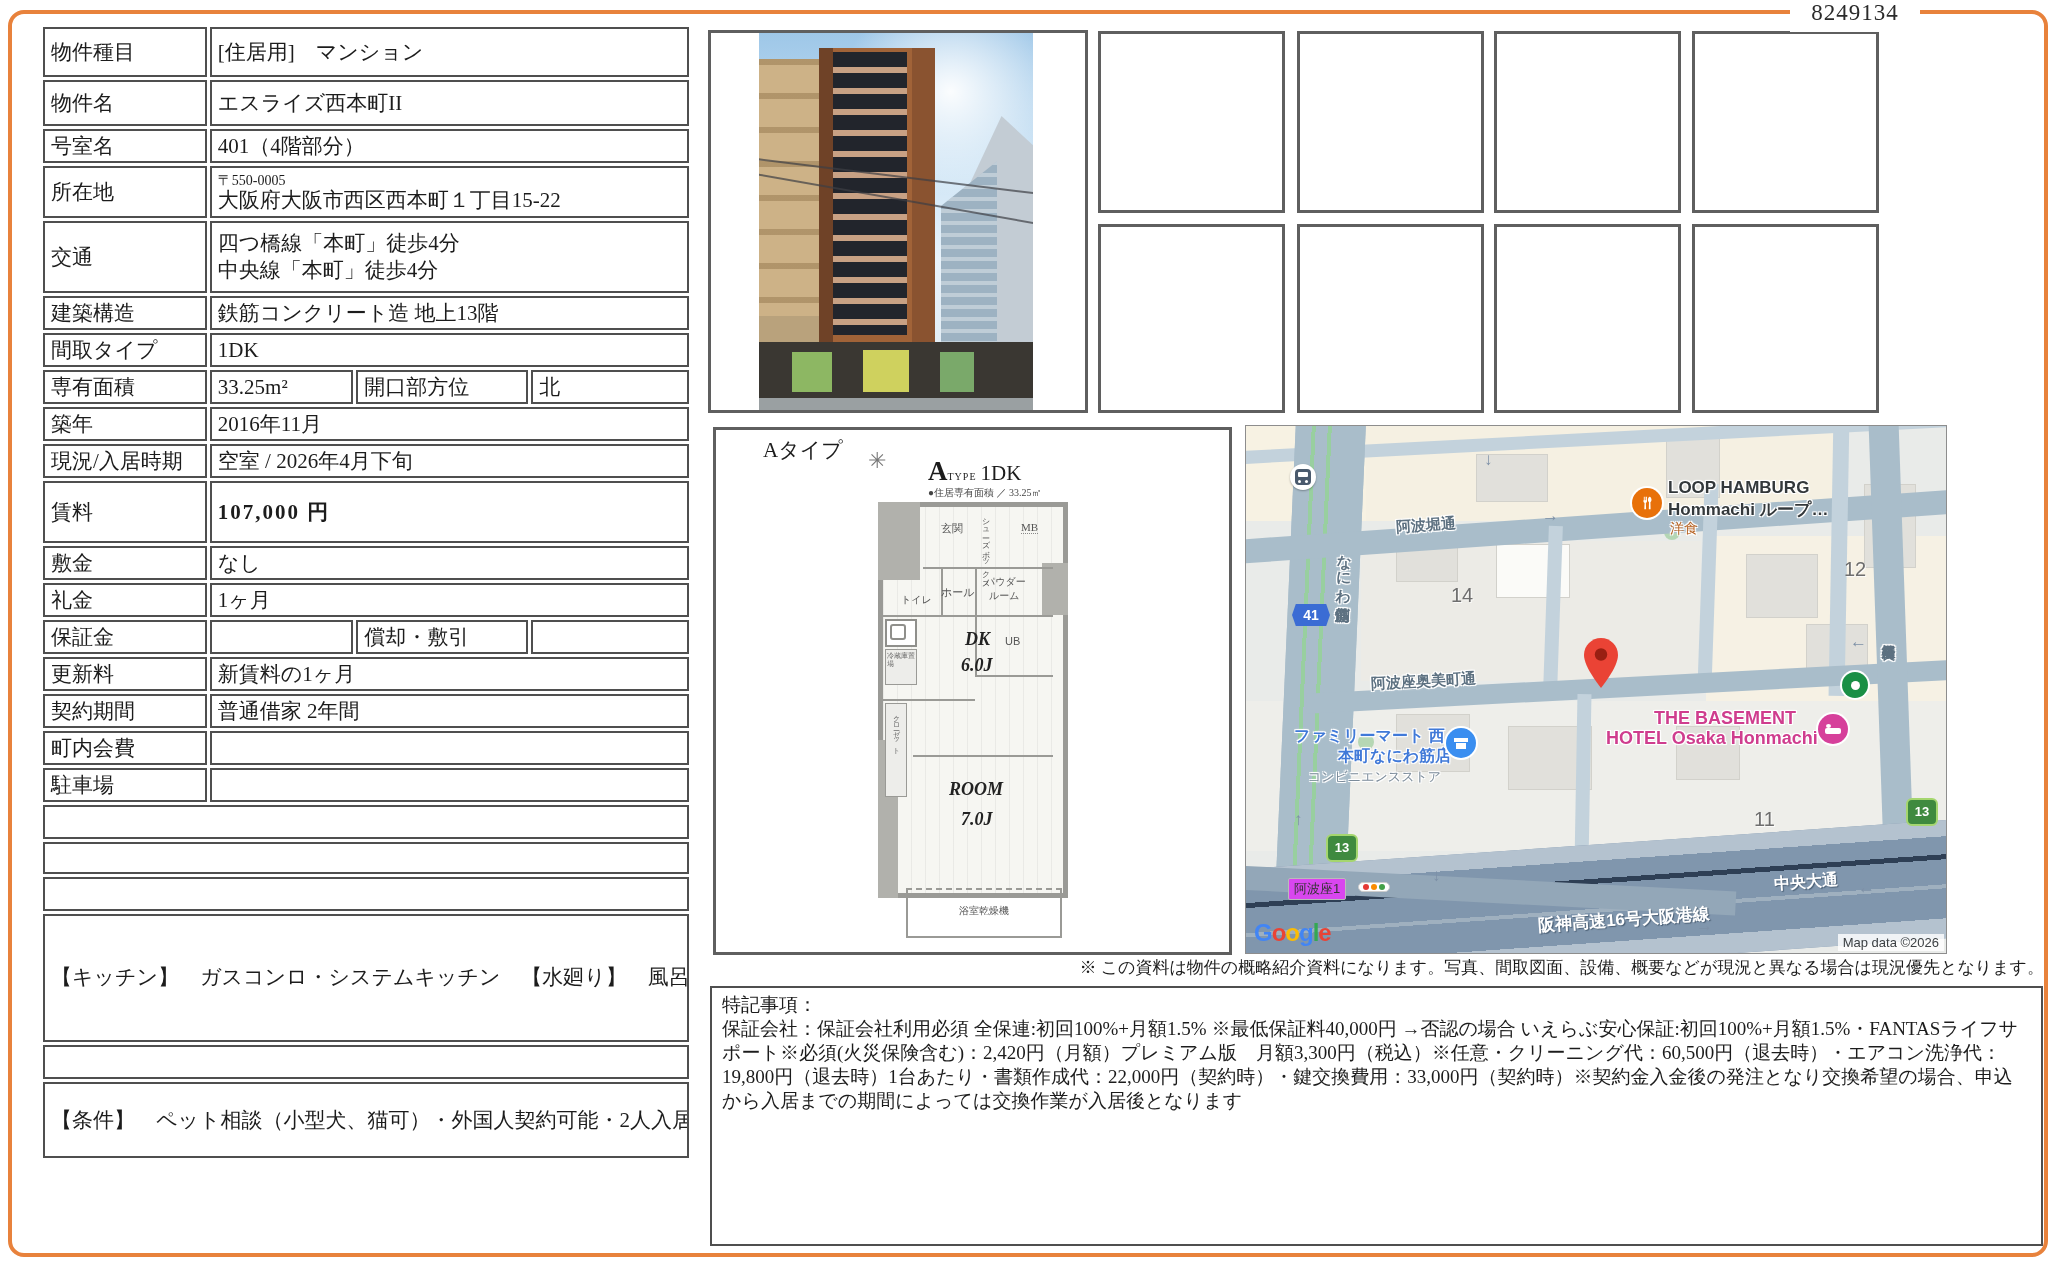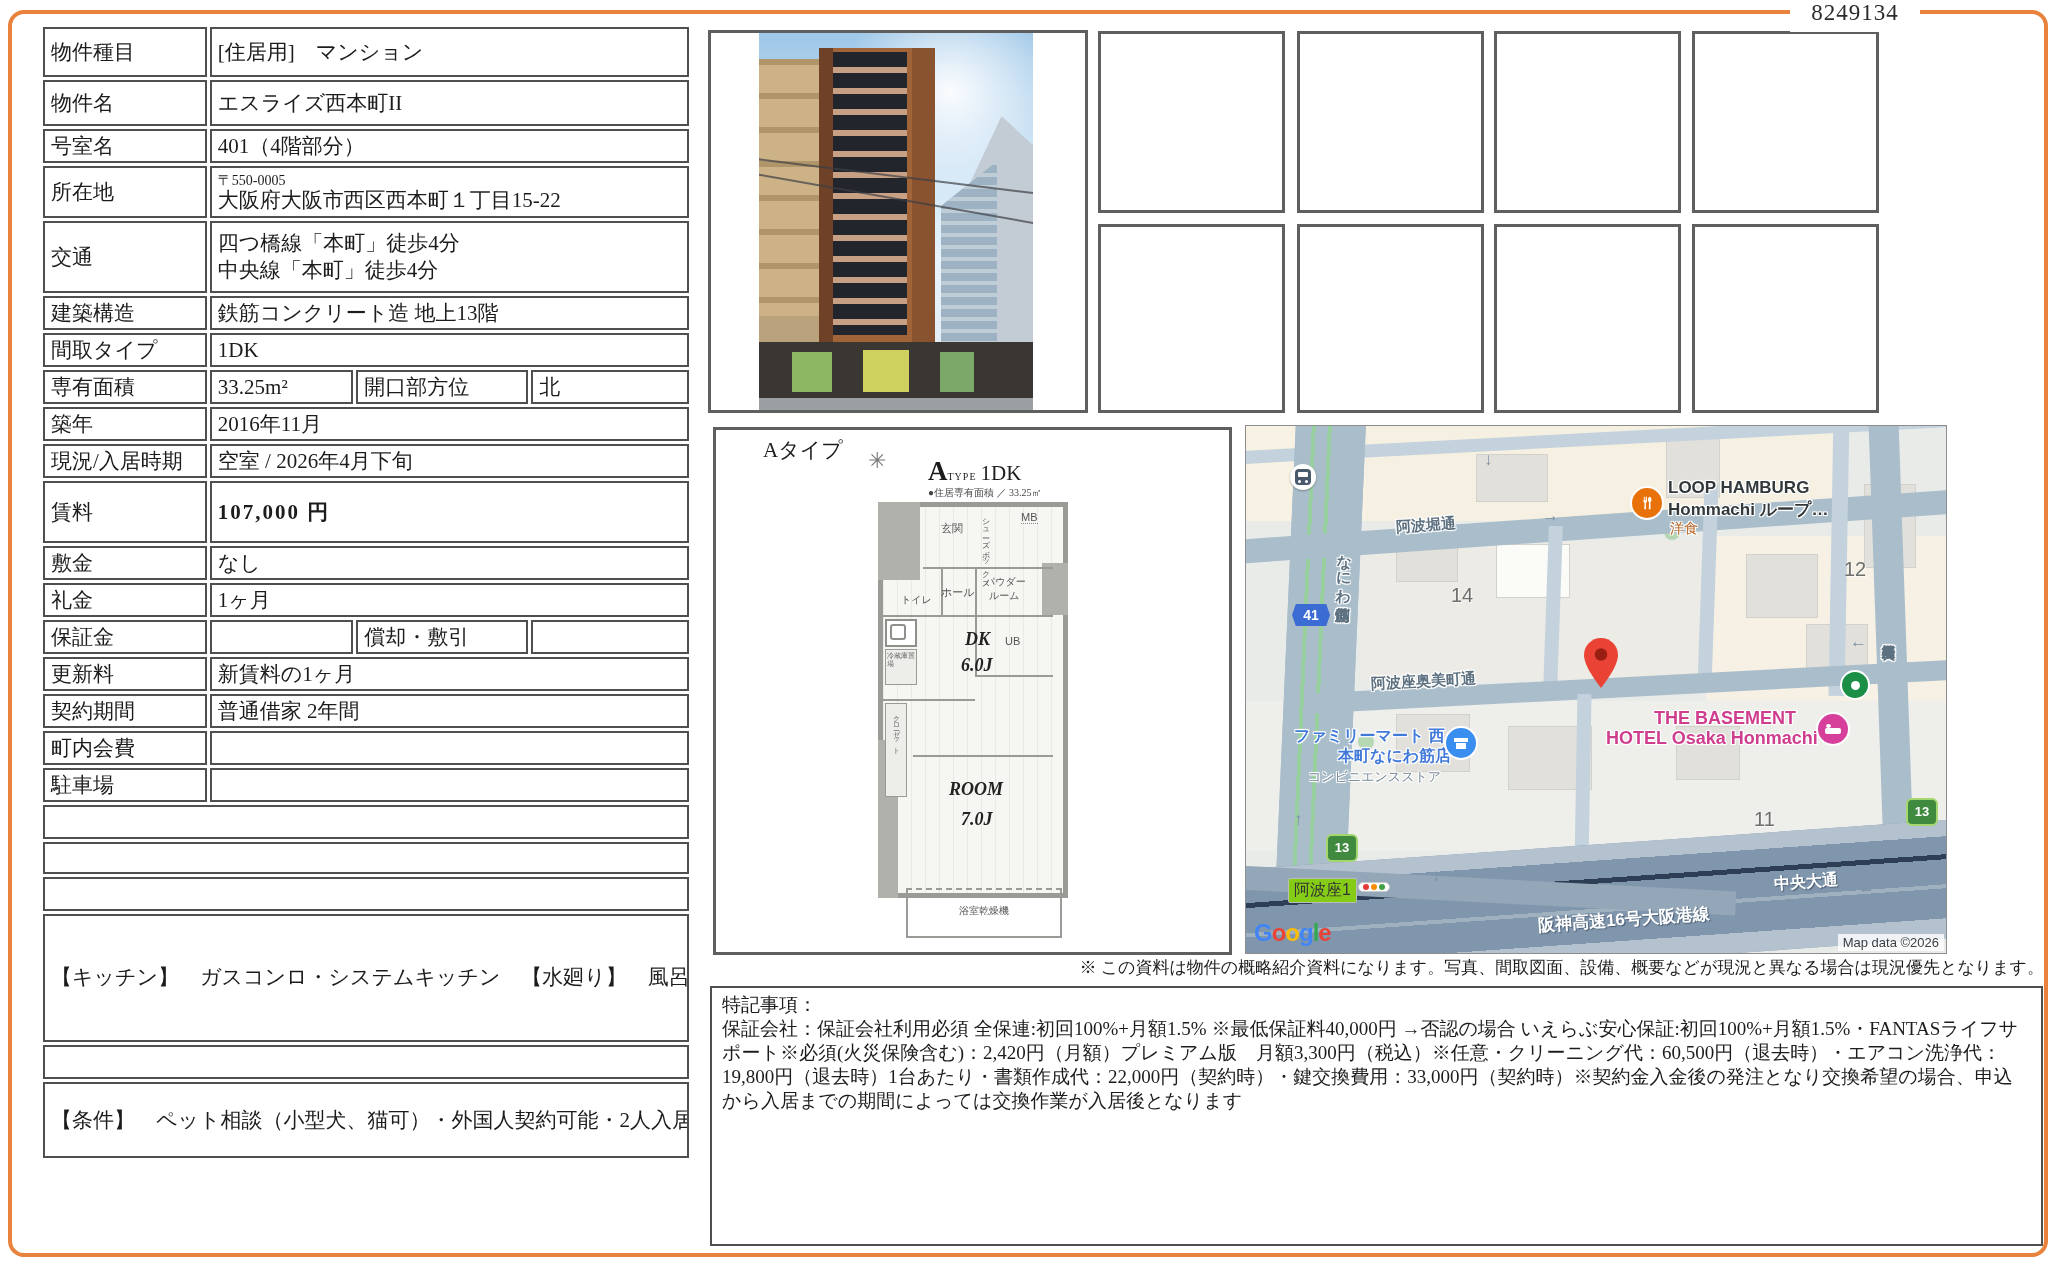--- a/index.html
+++ b/index.html
@@ -118,21 +118,21 @@
   .pin-circle{position:absolute;border-radius:50%;display:flex;align-items:center;justify-content:center;
         box-shadow:0 0 0 2px #fff;}
   .shield41{position:absolute;width:38px;height:22px;background:#3b6cd4;color:#fff;font-weight:bold;
         font-size:14px;text-align:center;line-height:22px;
         clip-path:polygon(10% 0,90% 0,100% 50%,90% 100%,10% 100%,0 50%);}
   .shield13{position:absolute;width:28px;height:24px;background:#3f8a3f;border:2px solid #a5d66f;
         border-radius:6px;color:#fff;font-weight:bold;font-size:13px;text-align:center;line-height:24px;}
   .arrow{position:absolute;color:#7d90a6;font-size:17px;font-weight:bold;}
   .hwy-label{position:absolute;color:#fff;font-weight:bold;white-space:nowrap;
         text-shadow:1px 1px 1px rgba(40,60,80,.6);}
-  .isec{position:absolute;background:#84cc16;border:1px solid #bbb;color:#333;font-size:16px;
+  .isec{position:absolute;background:#d946ef;border:1px solid #bbb;color:#333;font-size:13px;
         padding:1px 5px;border-radius:2px;}
   .tlight{position:absolute;background:#fff;border:1px solid #ccc;border-radius:6px;
         padding:1px 3px;font-size:0;line-height:0;}
   .tlight i{display:inline-block;width:6px;height:6px;border-radius:50%;margin:0 1px;}
   .glogo{position:absolute;left:8px;bottom:6px;font-size:24px;font-weight:bold;letter-spacing:-1px;
         font-family:"Liberation Sans","DejaVu Sans",sans-serif;}
   .mapcopy{position:absolute;right:2px;bottom:2px;font-size:13px;color:#3c4043;
         background:rgba(255,255,255,.8);padding:1px 5px;}
   .busicon{position:absolute;width:26px;height:26px;border-radius:50%;background:#fff;
         display:flex;align-items:center;justify-content:center;box-shadow:0 1px 2px rgba(0,0,0,.3);}
@@ -313,21 +313,21 @@
         <div class="fpw" style="left:-5px;bottom:-5px;width:20px;height:158px;"></div>
         <div class="fp-line" style="left:40px;top:60px;width:130px;height:2px;"></div>
         <div class="fp-line" style="left:0;top:108px;width:170px;height:2px;"></div>
         <div class="fp-line" style="left:58px;top:60px;width:2px;height:50px;"></div>
         <div class="fp-line" style="left:92px;top:60px;width:2px;height:110px;"></div>
         <div class="fp-line" style="left:92px;top:168px;width:78px;height:2px;"></div>
         <div class="fp-line" style="left:0;top:192px;width:92px;height:2px;"></div>
         <div class="fp-line" style="left:30px;top:248px;width:140px;height:2px;"></div>
         <div class="fp-txt" style="left:58px;top:14px;">玄関</div>
         <div class="fp-txt fp-vert" style="left:96px;top:6px;">シューズボックス</div>
-        <div class="fp-txt" style="left:138px;top:4px;border-bottom:1px dotted #888;">MB</div>
+        <div class="fp-txt" style="left:138px;top:14px;border-bottom:1px dotted #888;font-family:Liberation Serif, serif;">MB</div>
         <div class="fp-txt" style="left:58px;top:78px;">ホール</div>
         <div class="fp-txt" style="left:18px;top:86px;font-size:10px;">トイレ</div>
         <div class="fp-txt" style="left:102px;top:68px;font-size:10px;">パウダー</div>
         <div class="fp-txt" style="left:106px;top:82px;font-size:10px;">ルーム</div>
         <div class="fp-txt" style="left:122px;top:128px;">UB</div>
         <div class="fp-kitchen"></div>
         <div class="fp-sink"></div>
         <div class="fp-fridge">冷蔵庫置場</div>
         <div class="fp-room-name" style="left:82px;top:122px;">DK</div>
         <div class="fp-room-name" style="left:78px;top:148px;">6.0J</div>

